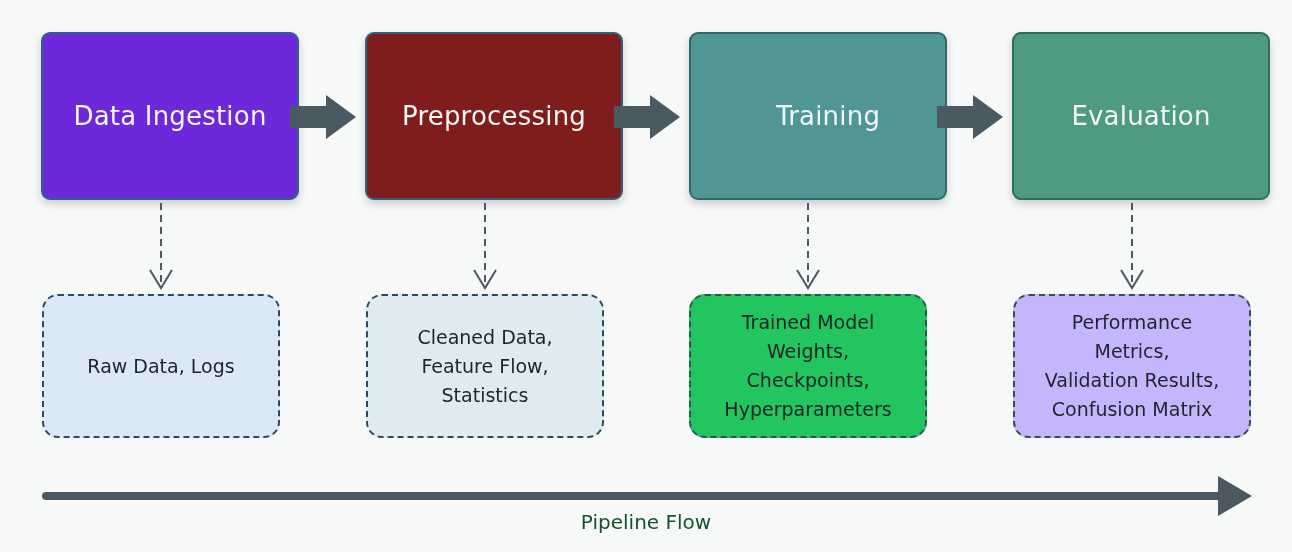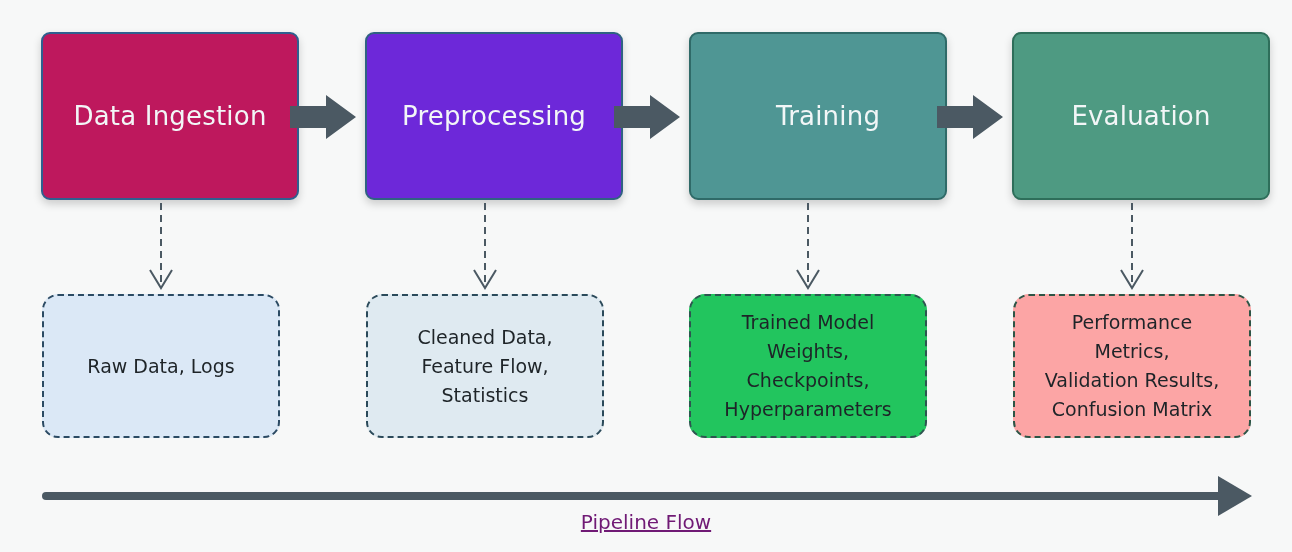--- a/index.html
+++ b/index.html
@@ -39,32 +39,31 @@
     color: #1e2428;
     font-size: 19px;
     line-height: 29px;
     white-space: pre-line;
   }
   .connector { position: absolute; top: 0; left: 0; }
   .flow-caption {
     position: absolute;
     top: 510px; left: 0; width: 1292px;
     text-align: center;
-    color: #701a75;
+    color: #14532d;
     font-size: 20px;
-    text-decoration: underline;
   }
 </style>
 </head>
 <body>
 
-<div class="stage" style="left: 41px; background: #be185d; border-color: rgb(47, 95, 143);">
+<div class="stage" style="left: 41px; background: #6d28d9; border-color: rgb(47, 95, 143);">
   <span class="stage-label">Data Ingestion</span>
 </div>
-<div class="stage" style="left: 365px; background: #6d28d9; border-color: rgb(47, 98, 130);">
+<div class="stage" style="left: 365px; background: #7f1d1d; border-color: rgb(47, 98, 130);">
   <span class="stage-label">Preprocessing</span>
 </div>
 <div class="stage" style="left: 689px; background: rgb(79, 150, 148); border-color: rgb(47, 106, 104); padding-left: 20px;">
   <span class="stage-label">Training</span>
 </div>
 <div class="stage" style="left: 1012px; background: rgb(78, 154, 130); border-color: rgb(46, 110, 90);">
   <span class="stage-label">Evaluation</span>
 </div>
 
 <div class="artifact" style="left: 42px; background: rgb(219, 232, 246); border-color: rgb(43, 74, 99);">
@@ -74,21 +73,21 @@
   <span class="artifact-label">Cleaned Data,
 Feature Flow,
 Statistics</span>
 </div>
 <div class="artifact" style="left: 689px; background: #22c55e; border-color: rgb(45, 85, 80);">
   <span class="artifact-label">Trained Model
 Weights,
 Checkpoints,
 Hyperparameters</span>
 </div>
-<div class="artifact" style="left: 1013px; background: #fca5a5; border-color: rgb(45, 85, 70);">
+<div class="artifact" style="left: 1013px; background: #c4b5fd; border-color: rgb(45, 85, 70);">
   <span class="artifact-label">Performance
 Metrics,
 Validation Results,
 Confusion Matrix</span>
 </div>
 
 <svg class="connector" width="1292" height="552">
 
   <g>
     <path class="block-arrow" d="M290 106 H326 V95 L356 117 L326 139 V128 H290 Z" fill="#4b5963"></path>

